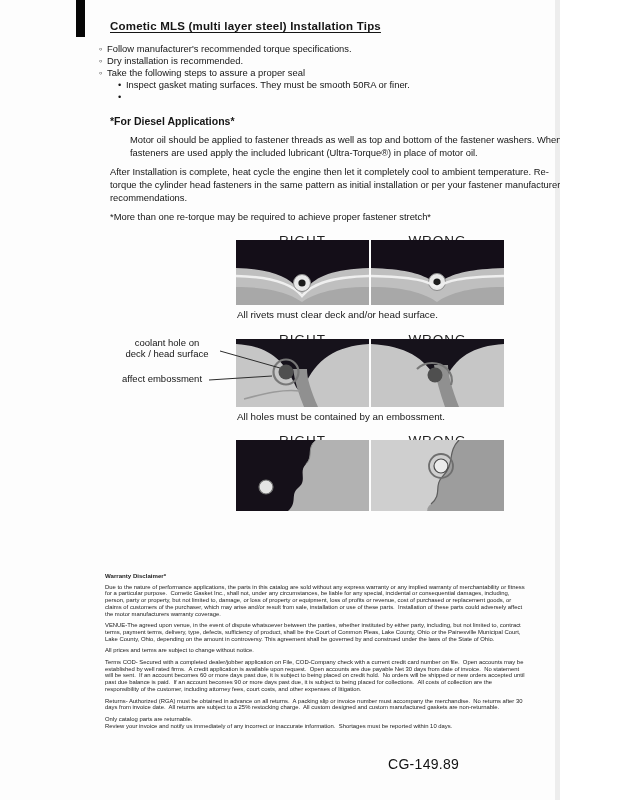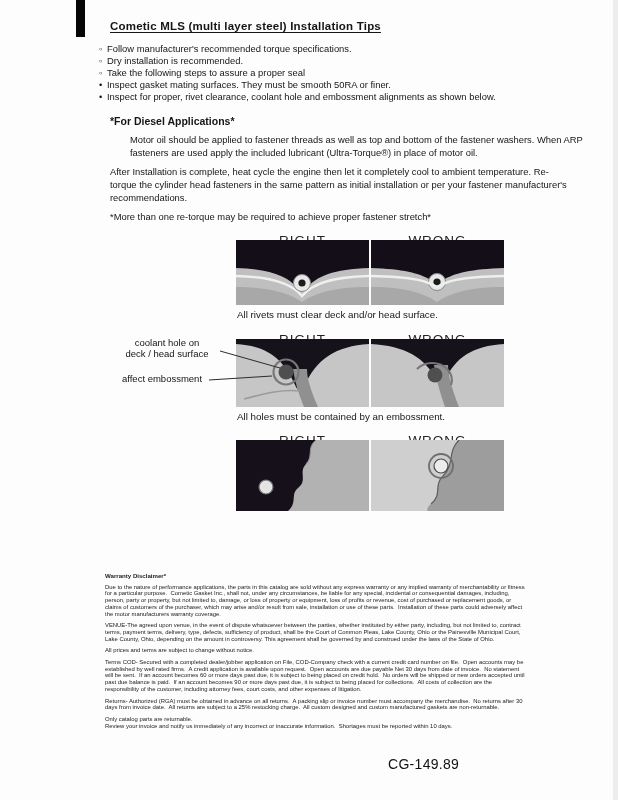--- a/index.html
+++ b/index.html
@@ -1,29 +1,29 @@
 <!DOCTYPE html>
 <html><head>
 <meta charset="utf-8">
 <style>
   * { margin:0; padding:0; box-sizing:border-box; }
   html,body { background:#ffffff; }
   body { font-family:"Liberation Sans", sans-serif; color:#151515; }
-  .page { position:relative; width:618px; height:800px; background:#fdfdfd; overflow:hidden; }
+  .page { position:relative; width:560px; height:800px; background:#fdfdfd; overflow:hidden; }
   .scan-mark { position:absolute; left:76px; top:0; width:9px; height:37px; background:#060606; }
   .edge-right { position:absolute; right:0; top:0; width:5px; height:100%; background:#ededed; }
 
   .title { position:absolute; left:110px; top:20px; font-size:11.5px; font-weight:bold;
            text-decoration:underline; text-underline-offset:2px; letter-spacing:0.2px; }
 
   .bullets { position:absolute; left:99px; top:43px; width:475px; font-size:9.4px; line-height:12px; }
   .bullet { display:flex; }
   .bullet .marker { width:8px; flex:0 0 8px; text-align:left; }
   .bullet .marker::before { content:"◦"; }
-  .bullet.sub { }
+  .bullet.sub { margin-left:19px; }
   .bullet.sub .marker::before { content:"•"; }
 
   .diesel-heading { position:absolute; left:110px; top:115px; font-size:10.5px; font-weight:bold; }
   .para { position:absolute; left:110px; width:458px; font-size:9.4px; line-height:13px; white-space:pre-wrap; }
 
   .dlabel { position:absolute; width:133px; text-align:center; font-size:13.5px; letter-spacing:1px; color:#222;margin-top:8px; }
   .fig { position:absolute; display:block; }
   .caption { position:absolute; font-size:9.8px; line-height:12.5px; color:#161616; }
 
   .ann { position:absolute; font-size:9.5px; line-height:11px; text-align:center; color:#141414; }
@@ -58,21 +58,20 @@
     <div class="bullet">
       <span class="marker"></span>
       <span>Take the following steps to assure a proper seal</span>
     </div>
     <div class="bullet sub">
       <span class="marker"></span>
       <span>Inspect gasket mating surfaces.  They must be smooth 50RA or finer.</span>
     </div>
     <div class="bullet sub">
       <span class="marker"></span>
-      <span>Inspect for proper, rivet clearance, coolant hole and embossment alignments as shown below.</span>
     </div>
   </div>
 
   <div class="diesel-heading">*For Diesel Applications*</div>
   <p class="para" style="top:133px;margin-left:20px;">Motor oil should be applied to fastener threads as well as top and bottom of the fastener washers. When ARP fasteners are used apply the included lubricant (Ultra-Torque®) in place of motor oil.</p>
   <p class="para" style="top:210px; width:470px;">*More than one re-torque may be required to achieve proper fastener stretch*</p>
   <p class="para" style="top:165px;">After Installation is complete, heat cycle the engine then let it completely cool to ambient temperature. Re-torque the cylinder head fasteners in the same pattern as initial installation or per your fastener manufacturer's recommendations.</p>
 
   <div class="dlabel" style="left:236px; top:225px;">RIGHT</div>
   <div class="dlabel" style="left:371px; top:225px;">WRONG</div>

